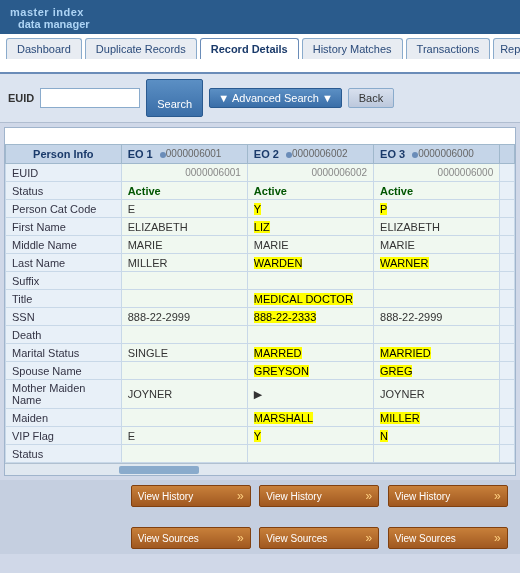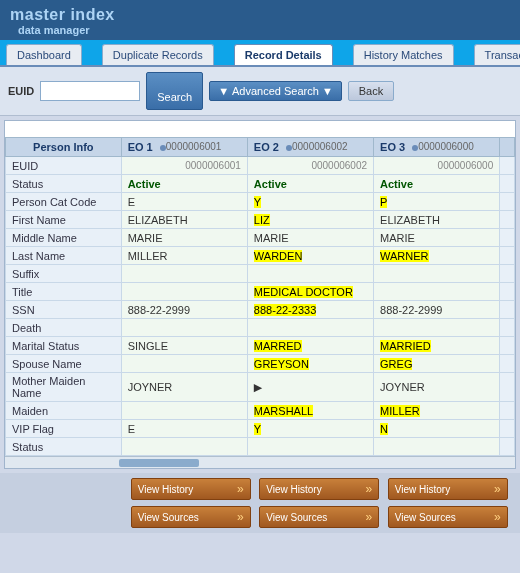--- a/index.html
+++ b/index.html
@@ -12,39 +12,39 @@
       overflow: hidden;
     }
 
     
     .app-header {
       background: #2a5b8c;
       padding: 6px 10px 4px 10px;
       color: white;
     }
     .app-title-main {
-      font-size: 16px;
+      font-size: 11px;
       font-weight: bold;
       color: #add4f5;
       letter-spacing: 0.5px;
     }
     .app-title-sub {
       font-size: 11px;
       color: #add4f5;
       font-weight: bold;
       padding-left: 8px;
     }
 
     
     .nav-tabs {
-      background: #0ea5e9;
+      background: #ffffff;
       display: flex;
       align-items: flex-end;
-      padding: 4px 6px 0 6px;
-      gap: 20px;
+      padding: 4px 6px 13px 6px;
+      gap: 3px;
       border-bottom: 2px solid #6a8cb8;
     }
     .nav-tab {
       padding: 4px 10px;
       background: #e8ecf2;
       border: 1px solid #8aabcc;
       border-bottom: none;
       border-radius: 3px 3px 0 0;
       cursor: pointer;
       color: #2a4a7a;
@@ -199,21 +199,21 @@
     .footer-section {
       background: #c5cfe0;
       padding: 5px 8px;
       display: flex;
       justify-content: space-around;
     }
 
     .eo-footer {
       display: flex;
       flex-direction: column;
-      gap: 6px;
+      gap: 20px;
       width: 120px;
     }
 
     .btn-footer {
       background: linear-gradient(to bottom, #c8803a, #a05820);
       color: white;
       border: 1px solid #804010;
       padding: 3px 6px;
       font-size: 10px;
       cursor: pointer;

